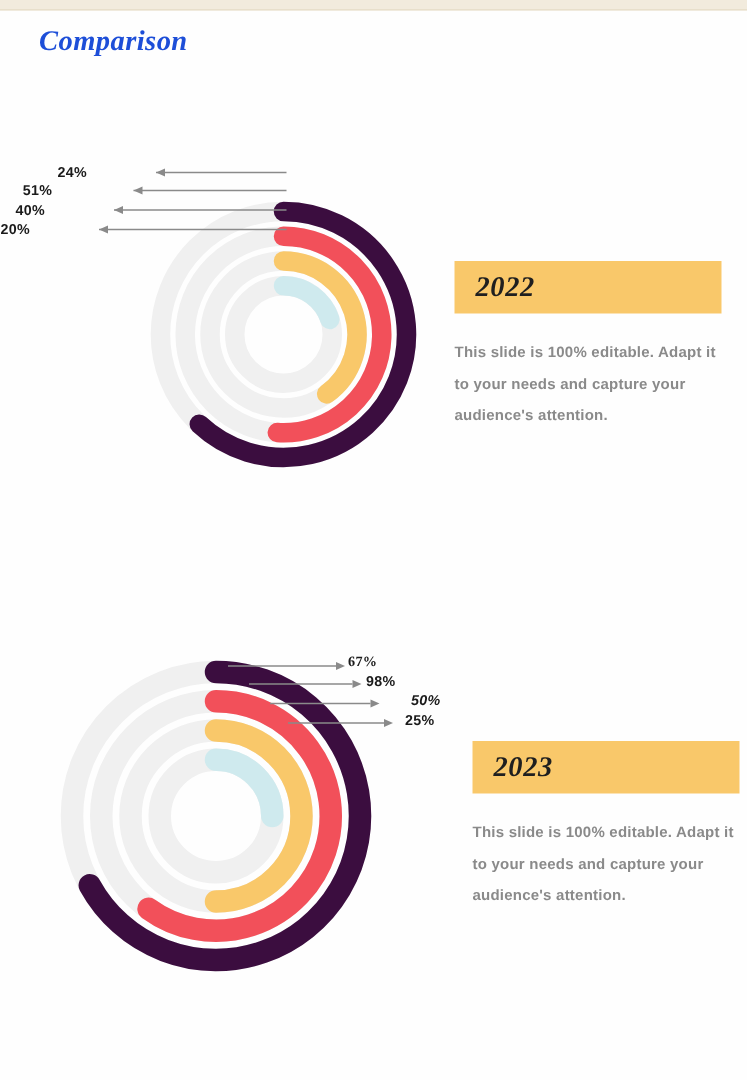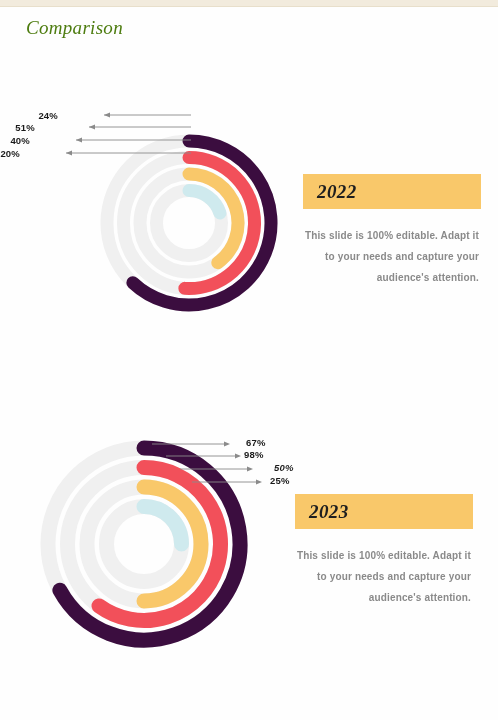--- a/index.html
+++ b/index.html
@@ -26,23 +26,23 @@
     height: 6px;
     background: #f2ebdd;
     border-bottom: 1px solid #e8dfcb;
   }
   .page-title {
     position: absolute;
     top: 17px;
     left: 26px;
     font-family: "Liberation Serif", serif;
     font-style: italic;
-    font-weight: normal;
+    font-weight: bold;
     font-size: 19px;
-    color: #4d7c0f;
+    color: #1d4ed8;
     letter-spacing: 0.3px;
   }
 
   
   .donut-block { position: absolute; }
   .donut-svg { display: block; overflow: visible; }
 
   
   .callout {
     position: absolute;
@@ -53,21 +53,21 @@
     letter-spacing: 0.2px;
   }
   .callout.right-align { text-align: right; }
 
   .leader-svg {
     position: absolute;
     overflow: visible;
   }
 
   
-  .panel { position: absolute; text-align: right; }
+  .panel { position: absolute; }
   .panel-banner {
     width: 178px;
     height: 35px;
     background: #f9c86a;
     display: flex;
     align-items: center;
     padding-left: 14px;
     box-sizing: border-box;
   }
   .panel-year {
@@ -158,25 +158,25 @@
       <line x1="40" y1="48" x2="104" y2="48"></line>
     </g>
     <g fill="#8a8a8a">
       <polygon points="78,10 72,7.4 72,12.6"></polygon>
       <polygon points="89,22 83,19.4 83,24.6"></polygon>
       <polygon points="101,35 95,32.4 95,37.6"></polygon>
       <polygon points="110,48 104,45.4 104,50.6"></polygon>
     </g>
   </svg>
 
-  <div class="callout" style="left:246px; top:437px;">67%</div>
+  <div class="callout" style="left:232px; top:437px;font-family:Liberation Serif, serif;">67%</div>
   <div class="callout" style="left:244px; top:449px;">98%</div>
   <div class="callout" style="left:274px; top:462px;font-style:italic;">50%</div>
   <div class="callout" style="left:270px; top:475px;text-align:center;">25%</div>
 
-  <div class="panel" style="left:295px; top:494px;">
+  <div class="panel" style="left:315px; top:494px;">
     <div class="panel-banner">
       <span class="panel-year">2023</span>
     </div>
     <div class="panel-body">This slide is 100% editable. Adapt it to your needs and capture your audience's attention.</div>
   </div>
 
 </div>
 
 </body></html>

